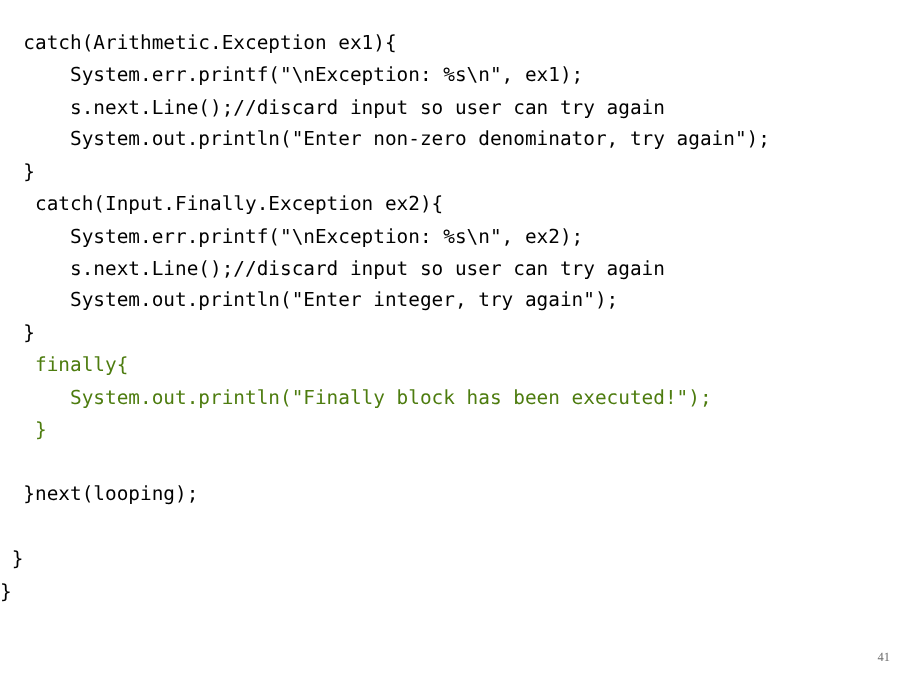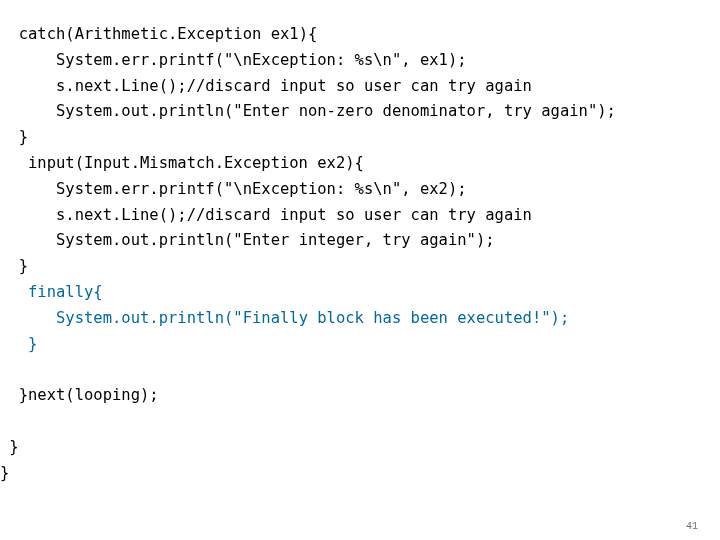--- a/index.html
+++ b/index.html
@@ -30,42 +30,42 @@
     font-size: 15.5px;
     line-height: 25.8px;
     color: #000000;
     white-space: pre;
     letter-spacing: 0px;
   }
   .code-line.blank {
     color: transparent;
   }
   .c-black { color: #000000; }
-  .c-blue  { color: #0369a1; }
+  .c-blue  { color: #4d7c0f; }
   .page-number {
     position: absolute;
-    right: 22px;
+    right: 8px;
     bottom: 8px;
-    font-family: Liberation Mono, monospace;
+    font-family: Liberation Serif, serif;
     font-size: 10px;
     color: #6f6f6f;
     margin-left: 12px;
   }
 </style>
 </head>
 <body>
 
 <div class="slide">
   <div class="code-block" id="code-block">
       <div class="code-line"><span>  </span><span class="c-black">catch(Arithmetic.Exception ex1){</span></div>
       <div class="code-line"><span>      </span><span class="c-black">System.err.printf("\nException: %s\n", ex1);</span></div>
       <div class="code-line"><span>      </span><span class="c-black">s.next.Line();//discard input so user can try again</span></div>
       <div class="code-line"><span>      </span><span class="c-black">System.out.println("Enter non-zero denominator, try again");</span></div>
       <div class="code-line"><span>  </span><span class="c-black">}</span></div>
-      <div class="code-line"><span>   </span><span class="c-black">input(Input.Mismatch.Exception ex2){</span></div>
+      <div class="code-line"><span>   </span><span class="c-black">catch(Input.Finally.Exception ex2){</span></div>
       <div class="code-line"><span>      </span><span class="c-black">System.err.printf("\nException: %s\n", ex2);</span></div>
       <div class="code-line"><span>      </span><span class="c-black">s.next.Line();//discard input so user can try again</span></div>
       <div class="code-line"><span>      </span><span class="c-black">System.out.println("Enter integer, try again");</span></div>
       <div class="code-line"><span>  </span><span class="c-black">}</span></div>
       <div class="code-line"><span>   </span><span class="c-blue">finally{</span></div>
       <div class="code-line"><span>      </span><span class="c-blue">System.out.println("Finally block has been executed!");</span></div>
       <div class="code-line"><span>   </span><span class="c-blue">}</span></div>
       <div class="code-line blank">&nbsp;</div>
       <div class="code-line"><span>  </span><span class="c-black">}next(looping);</span></div>
       <div class="code-line blank">&nbsp;</div>

